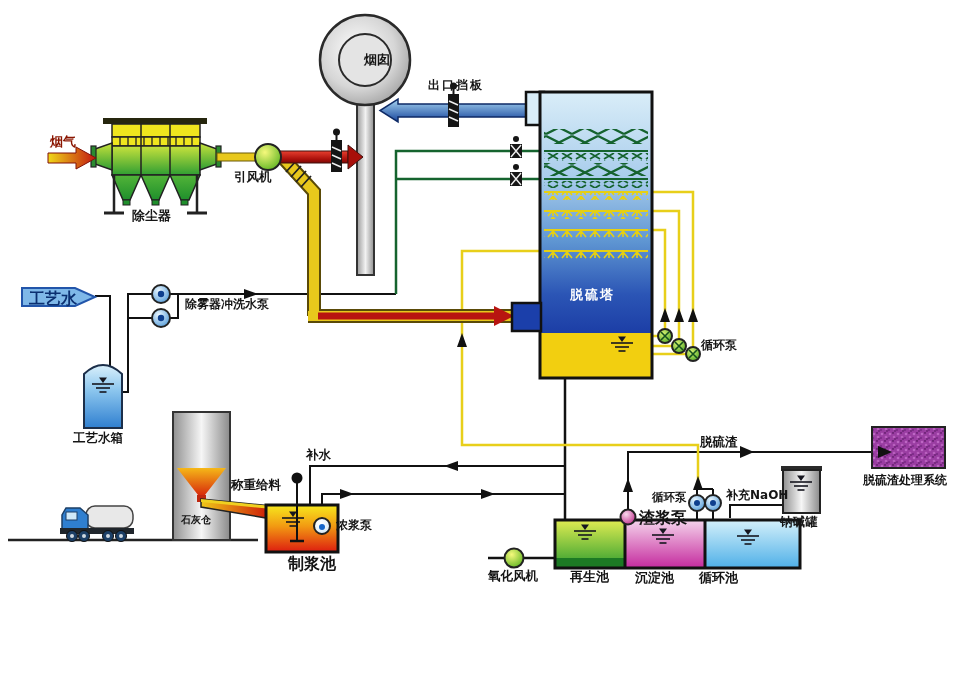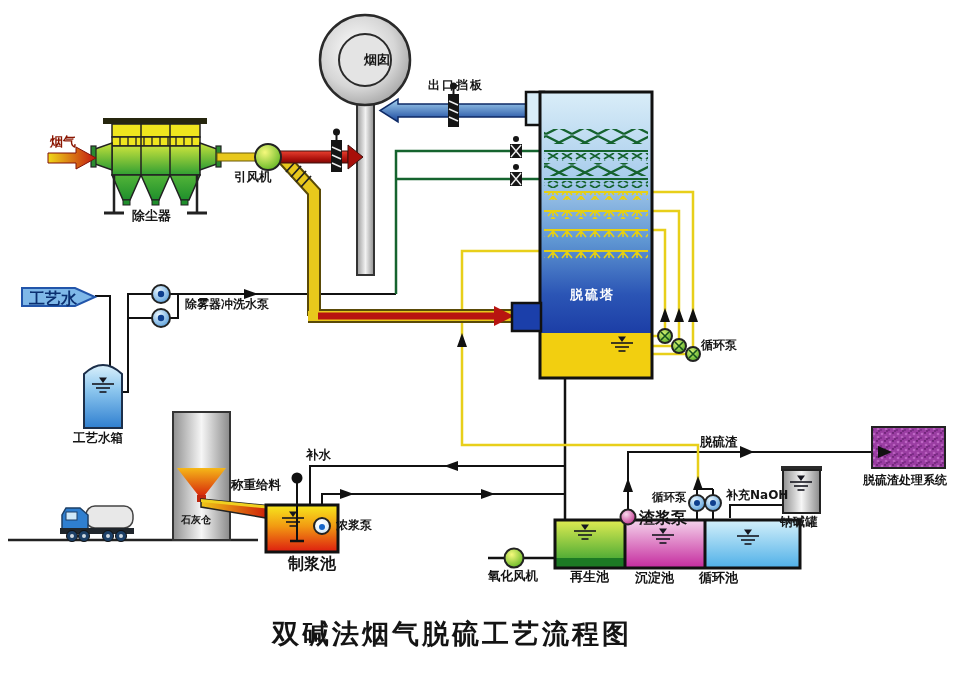--- a/index.html
+++ b/index.html
@@ -388,15 +388,14 @@
 <div class="lbl" style="left:570px;top:570px;font-size:13px;">再生池</div>
 <div class="lbl" style="left:635px;top:571px;font-size:13px;text-align:center;">沉淀池</div>
 <div class="lbl" style="left:699px;top:571px;font-size:13px;">循环池</div>
 <div class="lbl" style="left:639px;top:509px;font-size:16px;">渣浆泵</div>
 <div class="lbl" style="left:652px;top:491px;font-size:11.5px;">循环泵</div>
 <div class="lbl" style="left:726px;top:489px;font-size:12px;">补充NaOH</div>
 <div class="lbl" style="left:780px;top:515px;font-size:12.5px;">钠碱罐</div>
 <div class="lbl" style="left:700px;top:435px;font-size:12.5px;">脱硫渣</div>
 <div class="lbl" style="left:863px;top:474px;font-size:12px;">脱硫渣处理系统</div>
 
-<div class="title">双碱法烟气脱硫工艺流程图</div>
 
 </div>
 
 </body></html>

